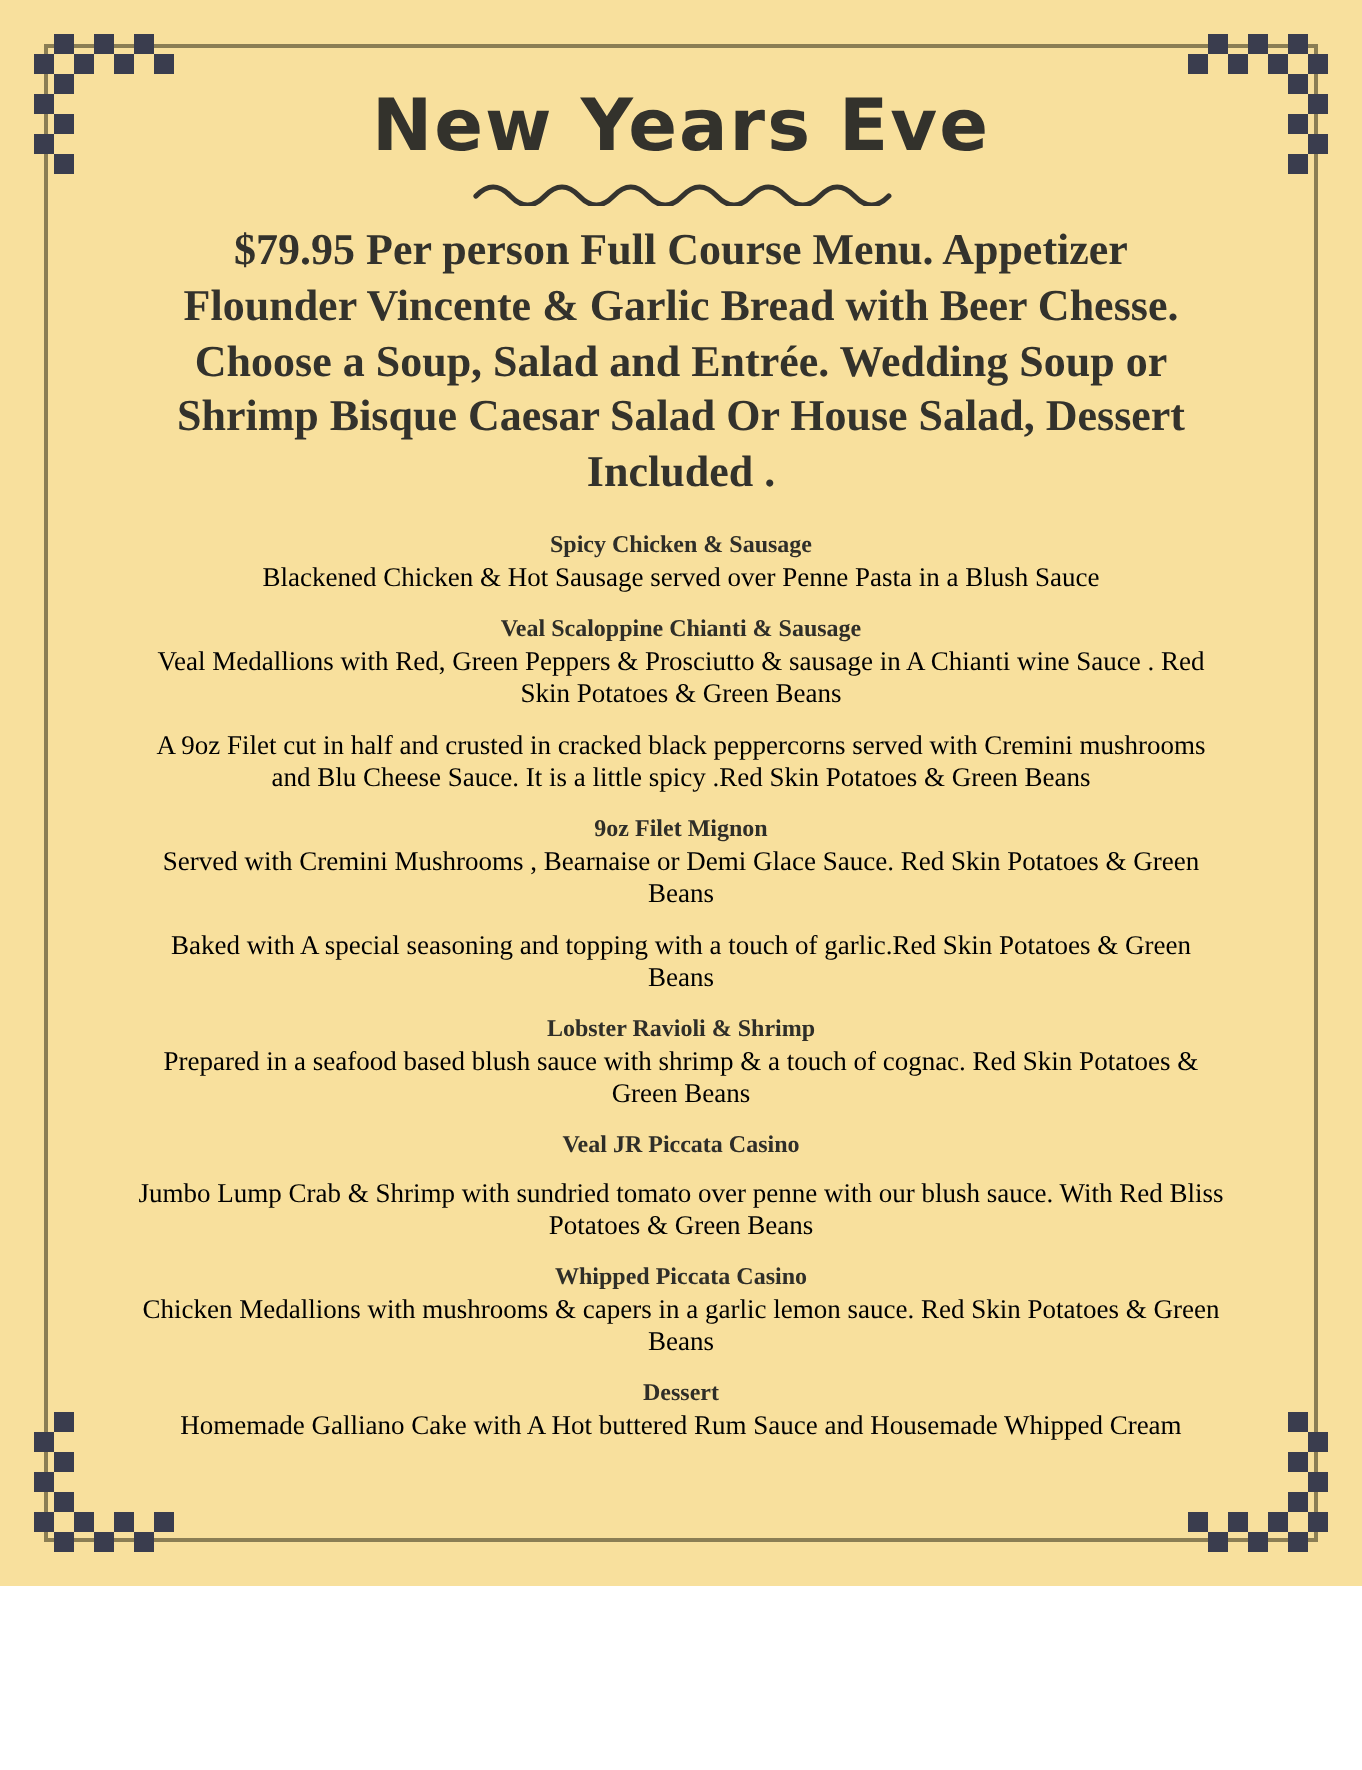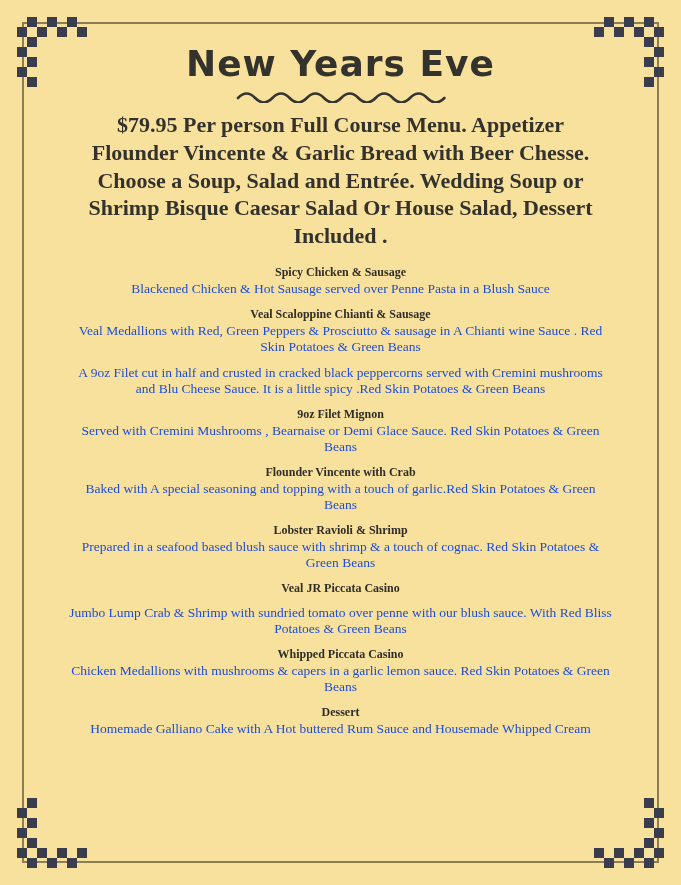--- a/index.html
+++ b/index.html
@@ -1,18 +1,18 @@
 <!DOCTYPE html>
 <html><head>
 <meta charset="utf-8">
 <style>
   html,body{margin:0;padding:0;}
   .page{
     position:relative;
-    width:681px;height:885px;
+    width:681px;height:793px;
     background:#f8e09d;
     overflow:hidden;
     font-family:"Liberation Serif", serif;
   }
   .frame{
     position:absolute;
     left:22px;top:22px;right:22px;bottom:22px;
     border:2px solid #8b7e54;
     box-sizing:border-box;
   }
@@ -65,21 +65,21 @@
   .item-name{
     font-weight:700;
     font-size:12px;
     line-height:1.18;
     color:#2f2e28;
     margin:0;
   }
   .item-desc{
     font-size:13.5px;
     line-height:1.18;
-    color:#1d4ed8;
+    color:#000000;
     max-width:545px;
     margin:2px auto 0;
   }
 </style>
 </head>
 <body>
 
 <div class="page">
 
   <div class="frame"></div>
@@ -120,21 +120,20 @@
       <p class="item-desc">Veal Medallions with Red, Green Peppers &amp; Prosciutto &amp; sausage in A  Chianti wine Sauce . Red Skin Potatoes &amp; Green Beans</p>
     </div>
     <div class="item">
       <p class="item-desc">A 9oz Filet cut in half and  crusted in cracked black peppercorns  served with Cremini mushrooms and   Blu Cheese Sauce.  It is a little spicy .Red Skin Potatoes &amp; Green Beans</p>
     </div>
     <div class="item">
       <p class="item-name">9oz Filet Mignon</p>
       <p class="item-desc">Served with Cremini Mushrooms , Bearnaise or Demi Glace Sauce.  Red Skin Potatoes &amp; Green Beans</p>
     </div>
     <div class="item">
-      <p class="item-name">Flounder Vincente with Crab</p>
       <p class="item-desc">Baked with A special seasoning and topping with a touch of garlic.Red Skin Potatoes &amp; Green Beans</p>
     </div>
     <div class="item">
       <p class="item-name">Lobster Ravioli &amp; Shrimp</p>
       <p class="item-desc">Prepared in a  seafood based blush  sauce with shrimp &amp; a touch of cognac. Red Skin Potatoes &amp; Green Beans</p>
     </div>
     <div class="item">
       <p class="item-name">Veal JR Piccata Casino</p>
     </div>
     <div class="item">

